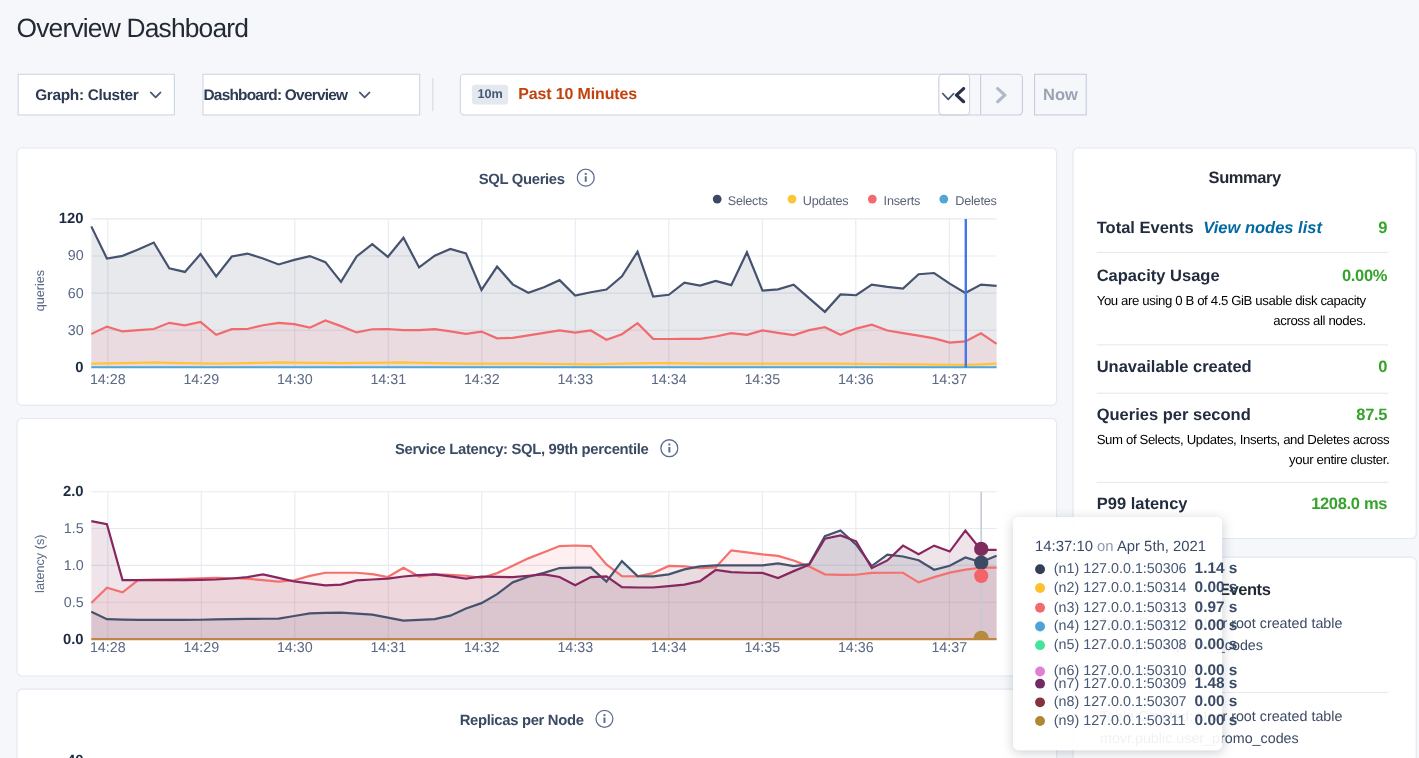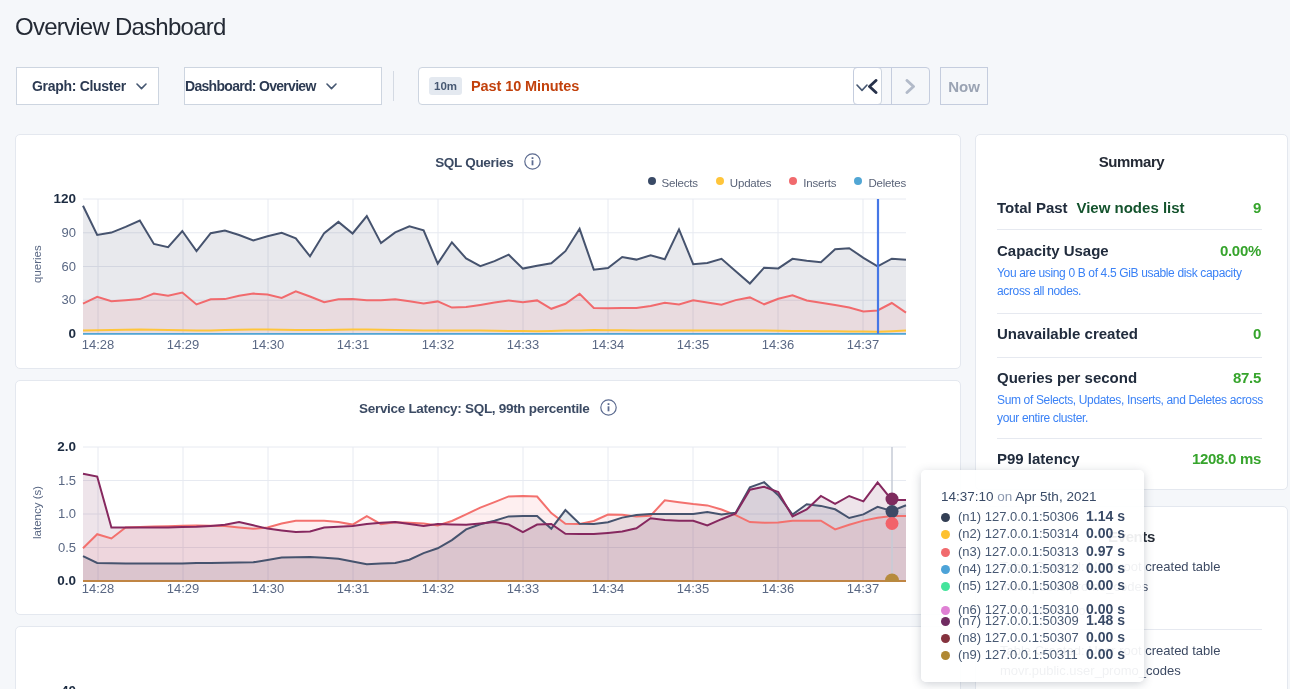--- a/index.html
+++ b/index.html
@@ -26,27 +26,27 @@
 .yaxlab { position:absolute; left:0; width:0; font-size:11.5px; color:#5a6884; white-space:nowrap; } .yaxlab span { display:inline-block; transform:translate(21px,0) rotate(-90deg); transform-origin:left center; }
 .legend { position:absolute; top:42px; right:54px; height:14px; display:flex; align-items:flex-start; }
 .ldot { width:8px; height:8px; border-radius:50%; display:inline-block; }
 .ltxt { font-size:11.5px; color:#5a6378; margin-left:6px; letter-spacing:-0.2px; }
 .side { left:975px; width:313px; }
 .summary { top:134px; height:356px; }
 .events { top:506px; height:300px; }
 .stitle { position:absolute; top:18px; letter-spacing:-0.4px; left:0; width:100%; text-align:center; font-size:15px; font-weight:bold; color:#242a35; }
 .srow { position:absolute; left:21px; right:26px; height:16px; }
 .slab { font-size:15px; font-weight:bold; color:#212c3d; }
-.slink { font-size:15px; font-weight:bold; color:#14532d; }
+.slink { font-size:15px; font-weight:bold; color:#0369a1;font-style:italic; }
 .sval { position:absolute; right:0; top:0; font-size:15px; font-weight:bold; color:#36a42c; letter-spacing:-0.3px; }
-.sdesc { position:absolute; left:21px; font-size:12px; line-height:17.5px; color:#3b82f6; letter-spacing:-0.35px; white-space:nowrap; }
+.sdesc { position:absolute; left:21px; font-size:12px; line-height:17.5px; color:#000000; letter-spacing:-0.35px; white-space:nowrap;text-align:right; }
 .sdiv { position:absolute; left:21px; right:25px; height:1px; background:#e6e9f0; }
 .etext { position:absolute; left:24px; width:260px; font-size:13px; line-height:19.5px; color:#3d4a63; }
 .etime { position:absolute; left:24px; font-size:12.5px; color:#7b8698; }
-.tooltip { position:absolute; left:921px; top:470px; width:223px; height:212px; background:rgba(255,255,255,0.92); border-radius:5px; box-shadow:0 2px 10px rgba(60,70,90,0.25); z-index:10; }
+.tooltip { position:absolute; left:921px; top:470px; width:190px; height:212px; background:rgba(255,255,255,0.92); border-radius:5px; box-shadow:0 2px 10px rgba(60,70,90,0.25); z-index:10; }
 .thead { position:absolute; left:20px; top:19px; font-size:13.5px; color:#394a66; }
 .thead .on { color:#8d99b0; }
 .trow { position:absolute; left:18px; height:17.3px; width:200px; }
 .tdot { position:absolute; left:2px; top:4px; width:9px; height:9px; border-radius:50%; }
 .taddr { position:absolute; left:19px; top:0; font-size:13px; color:#475872; }
 .tval { position:absolute; left:147px; top:-1px; font-size:14px; font-weight:bold; color:#394a66; }
 </style></head>
 <body>
 <div class="pagetitle">Overview Dashboard</div>
 <div class="btn b1">Graph: Cluster <svg width="11" height="7" viewBox="0 0 11 7" style="margin-left:10px">
@@ -185,26 +185,31 @@
       <text x="422" y="212" text-anchor="middle" class="tick">14:32</text>
       <text x="507" y="212" text-anchor="middle" class="tick">14:33</text>
       <text x="592" y="212" text-anchor="middle" class="tick">14:34</text>
       <text x="677" y="212" text-anchor="middle" class="tick">14:35</text>
       <text x="762" y="212" text-anchor="middle" class="tick">14:36</text>
       <text x="847" y="212" text-anchor="middle" class="tick">14:37</text>
 </svg>
 </div>
 
 <div class="panel p3">
+<div class="ctitle">Replicas per Node <svg width="17" height="17" viewBox="0 0 17 17" style="vertical-align:-3px;margin-left:7px">
+        <circle cx="8.5" cy="8.5" r="7.7" fill="none" stroke="#5c6b90" stroke-width="1.2"></circle>
+        <line x1="8.5" y1="7.3" x2="8.5" y2="12.3" stroke="#5c6b90" stroke-width="1.8"></line>
+        <rect x="7.6" y="4.2" width="1.8" height="1.8" fill="#5c6b90"></rect>
+      </svg></div>
 <div style="position:absolute;left:45px;top:56px;font-size:13.5px;font-weight:bold;color:#1c2b41">40</div>
 </div>
 
 <div class="panel side summary">
 <div class="stitle">Summary</div>
-<div class="srow" style="top:64px"><span class="slab">Total Past</span>&nbsp;&nbsp;<span class="slink">View nodes list</span><span class="sval">9</span></div>
+<div class="srow" style="top:64px"><span class="slab">Total Events</span>&nbsp;&nbsp;<span class="slink">View nodes list</span><span class="sval">9</span></div>
 <div class="sdiv" style="top:94px"></div>
 <div class="srow" style="top:107px"><span class="slab">Capacity Usage</span><span class="sval">0.00%</span></div>
 <div class="sdesc" style="top:130px">You are using 0 B of 4.5 GiB usable disk capacity<br>across all nodes.</div>
 <div class="sdiv" style="top:178px"></div>
 <div class="srow" style="top:190px"><span class="slab">Unavailable created</span><span class="sval">0</span></div>
 <div class="sdiv" style="top:222px"></div>
 <div class="srow" style="top:234px"><span class="slab">Queries per second</span><span class="sval">87.5</span></div>
 <div class="sdesc" style="top:257px">Sum of Selects, Updates, Inserts, and Deletes across<br>your entire cluster.</div>
 <div class="sdiv" style="top:303px"></div>
 <div class="srow" style="top:315px"><span class="slab">P99 latency</span><span class="sval">1208.0 ms</span></div>

